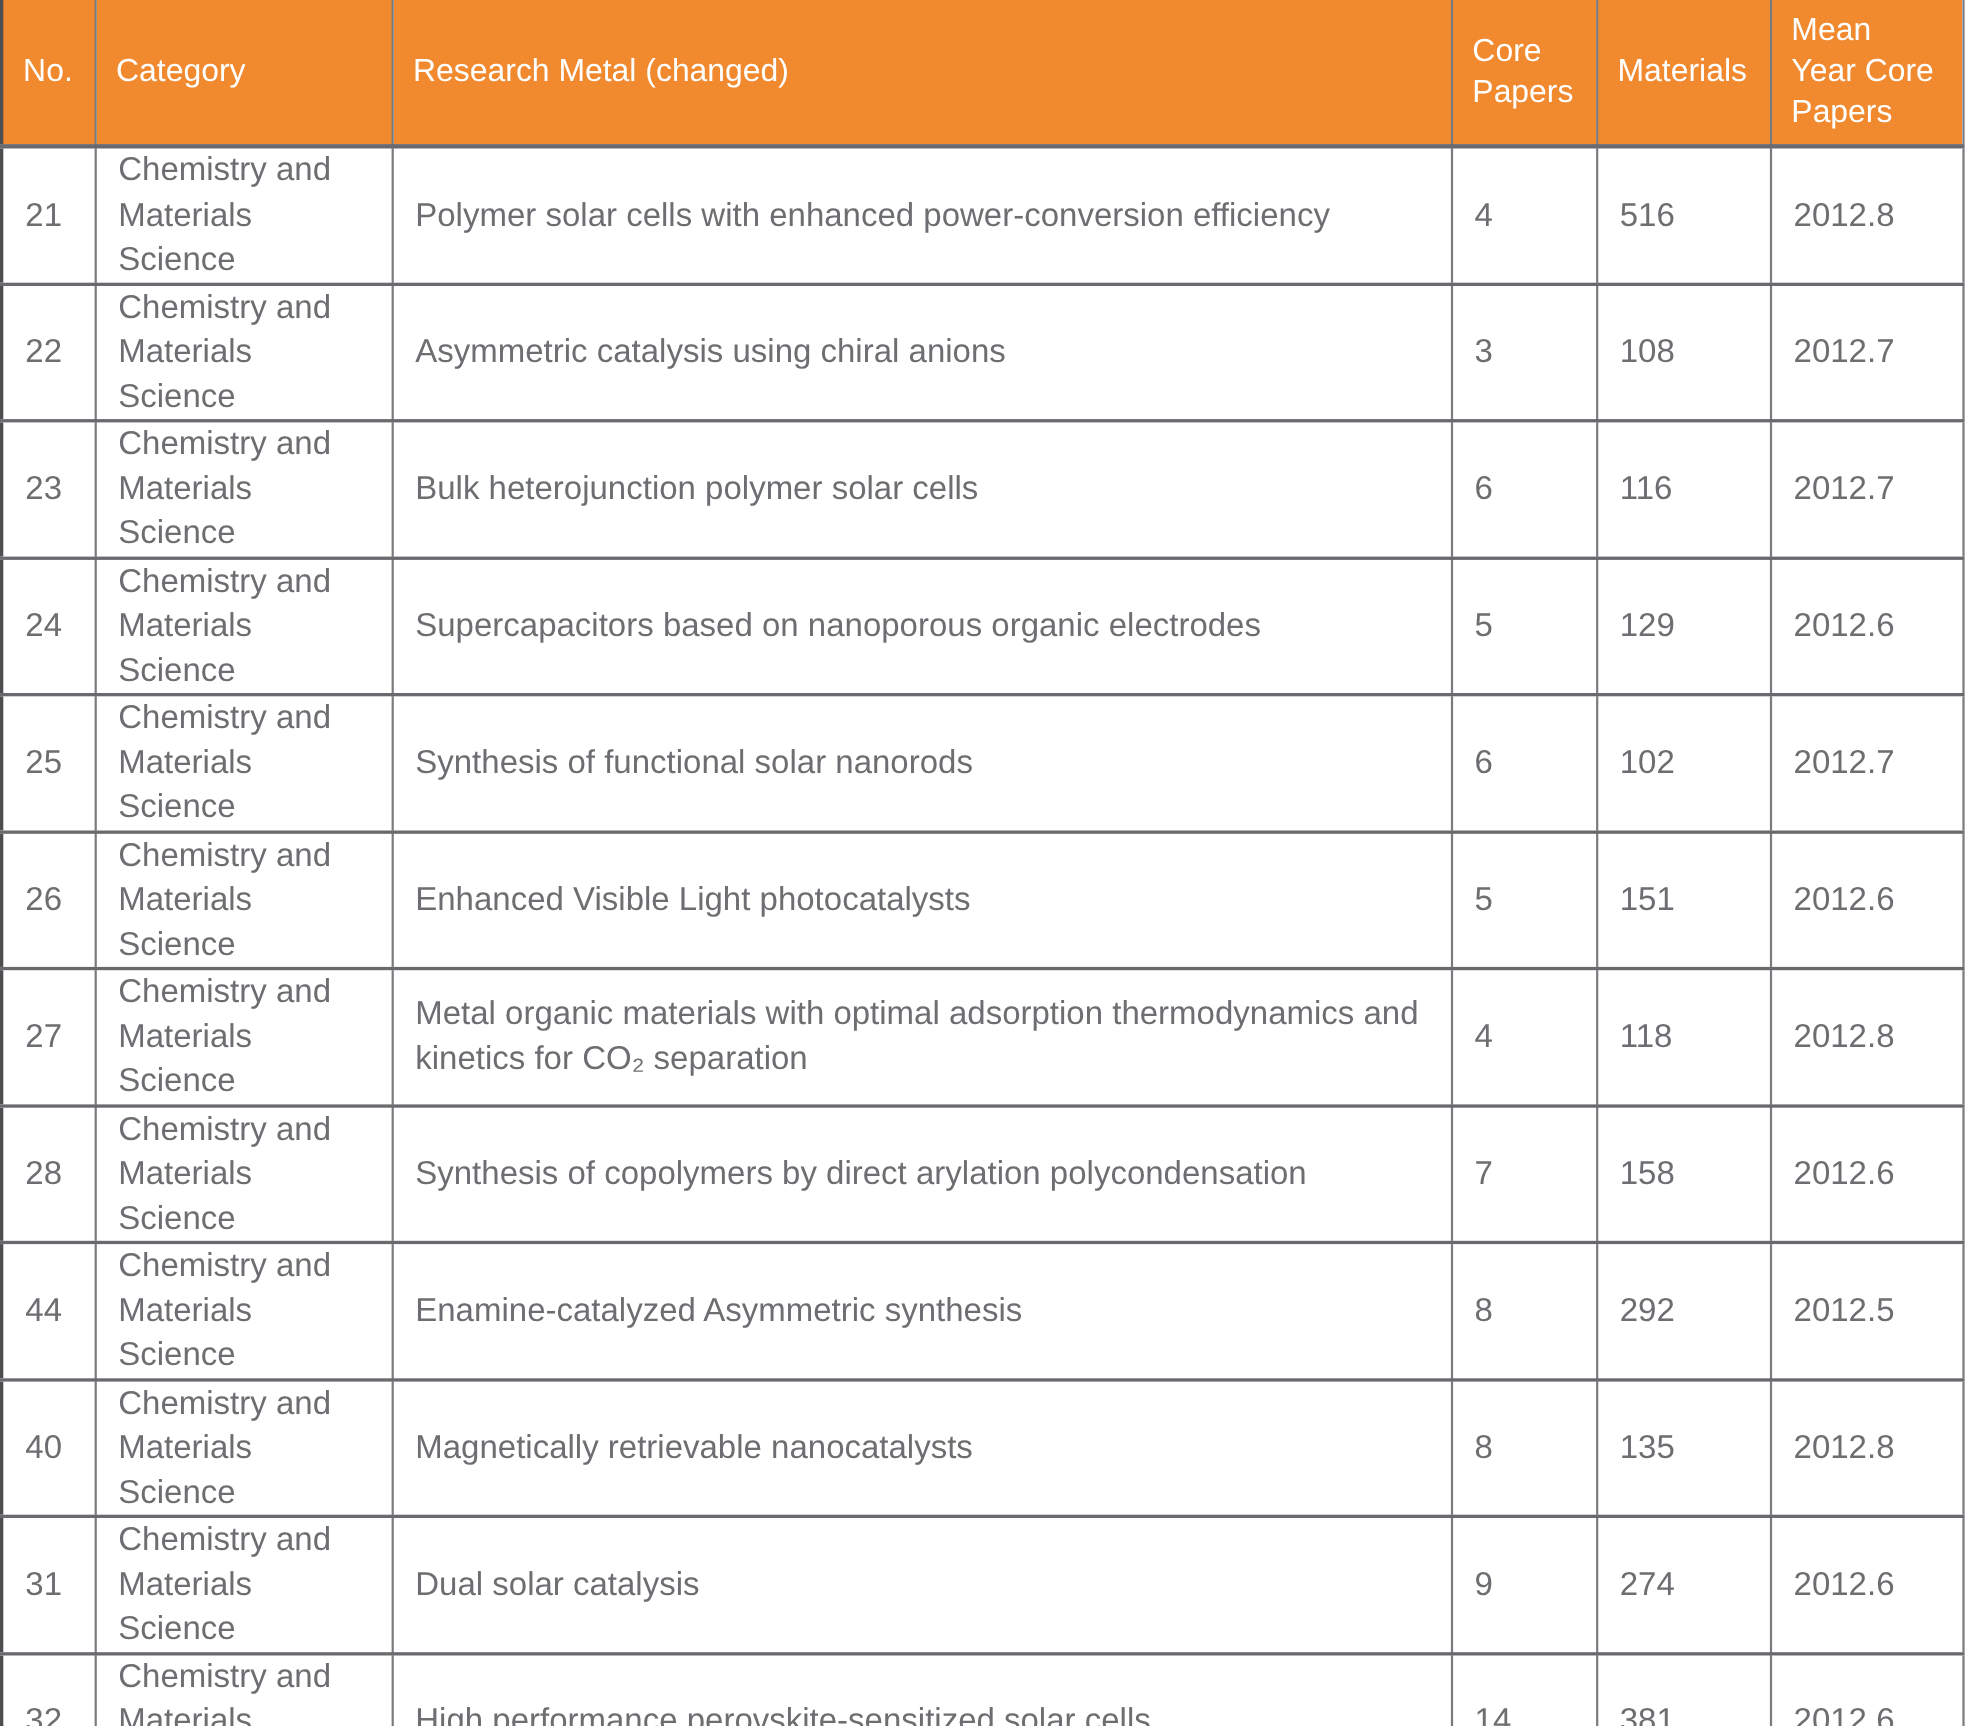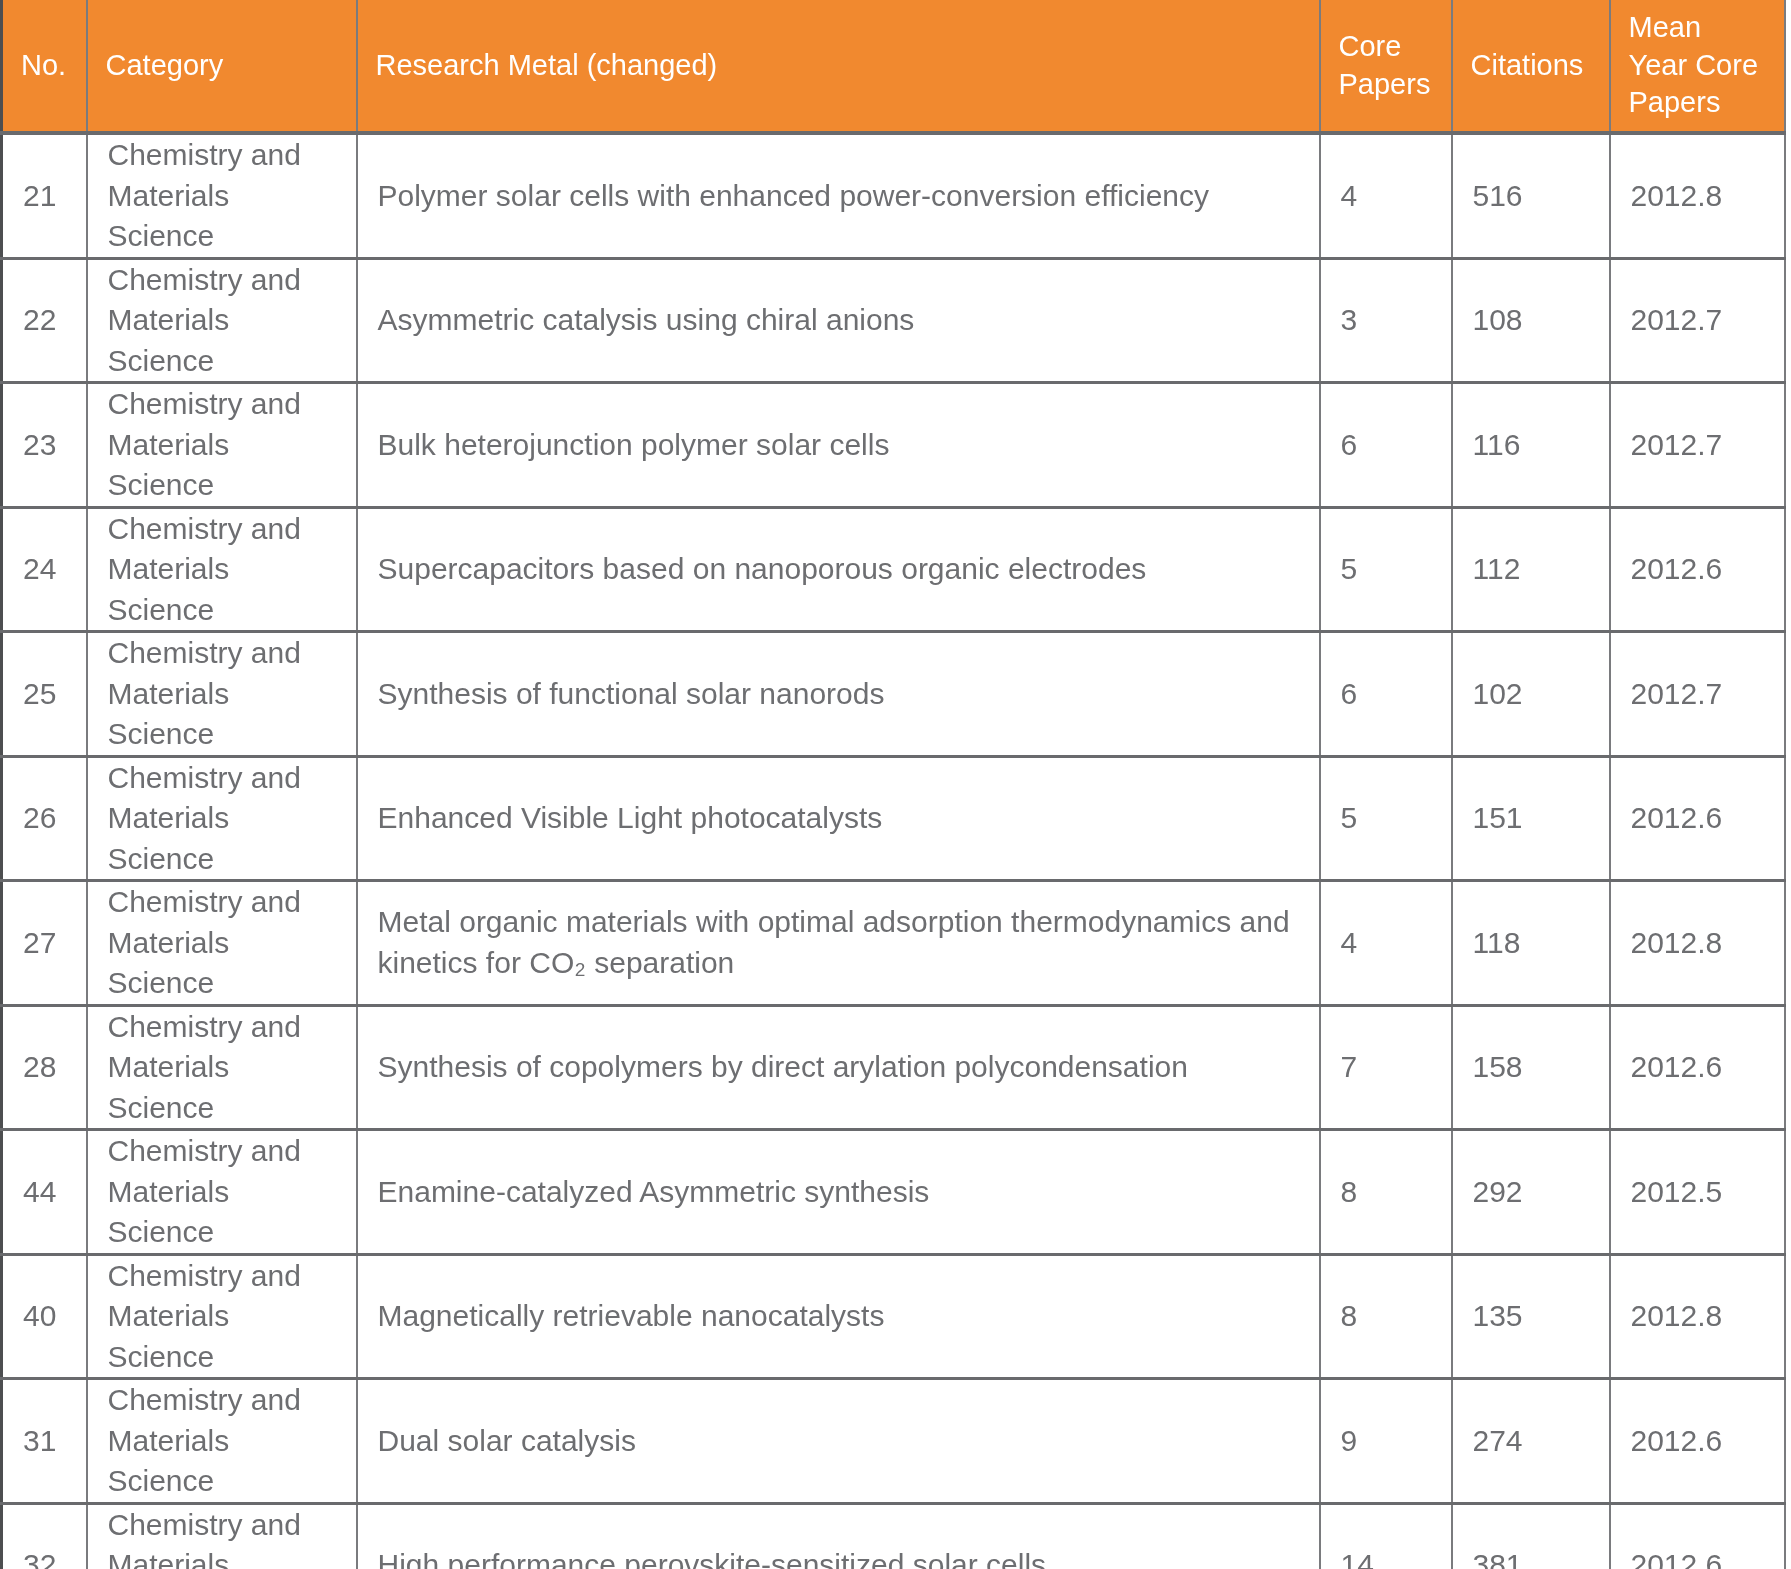--- a/index.html
+++ b/index.html
@@ -81,21 +81,21 @@
             <span class="hdr">Category</span>
           </th>
         <th>
             <span class="hdr">Research Metal (changed)</span>
           </th>
         <th>
             <span class="hdr">Core
 Papers</span>
           </th>
         <th>
-            <span class="hdr">Citations</span>
+            <span class="hdr">Materials</span>
           </th>
         <th>
             <span class="hdr">Mean
 Year Core
 Papers</span>
           </th>
       </tr>
     </thead>
     <tbody id="table-body">
         <tr>
@@ -120,21 +120,21 @@
           <td>Bulk heterojunction polymer solar cells</td>
           <td>6</td>
           <td>116</td>
           <td>2012.7</td>
         </tr>
         <tr>
           <td>24</td>
           <td>Chemistry and Materials Science</td>
           <td>Supercapacitors based on nanoporous organic electrodes</td>
           <td>5</td>
-          <td>112</td>
+          <td>129</td>
           <td>2012.6</td>
         </tr>
         <tr>
           <td>25</td>
           <td>Chemistry and Materials Science</td>
           <td>Synthesis of functional solar nanorods</td>
           <td>6</td>
           <td>102</td>
           <td>2012.7</td>
         </tr>

